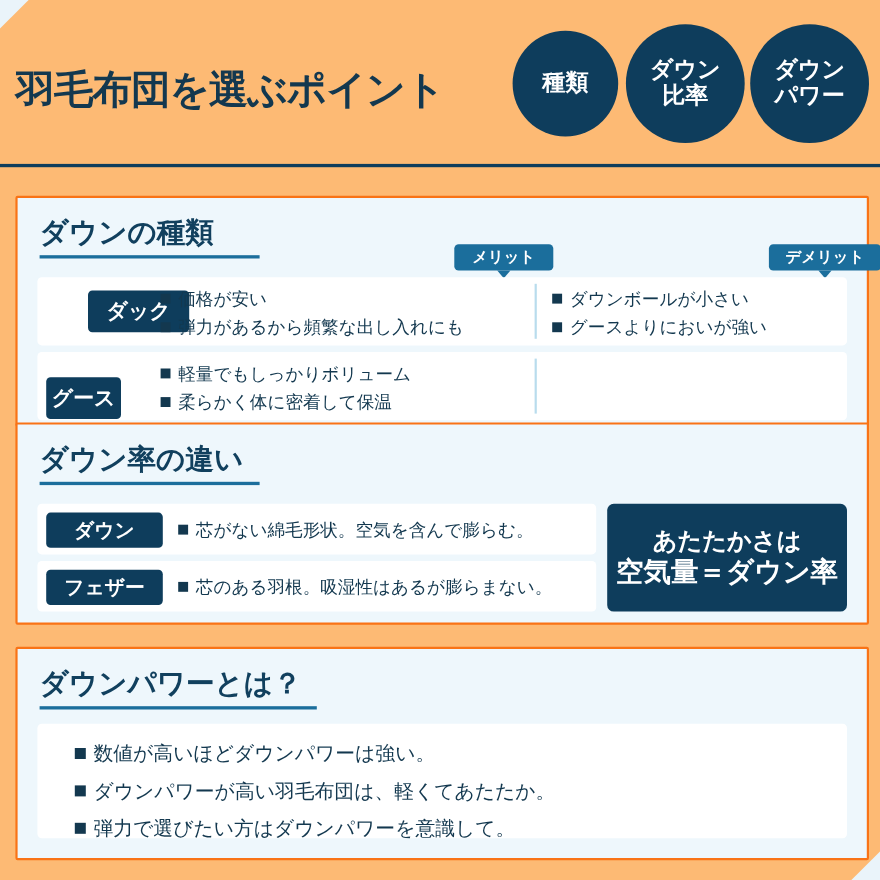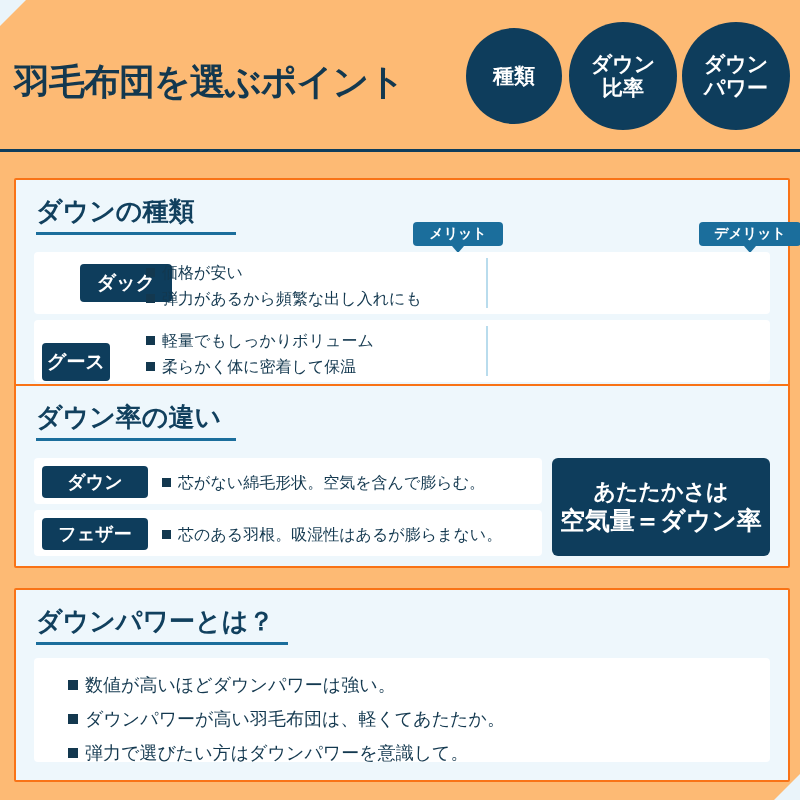--- a/index.html
+++ b/index.html
@@ -240,20 +240,24 @@
     <div class="flag" style="left:382px; top:42px; width:74px;">メリット</div>
     <div class="flag" style="left:668px; top:42px; width:86px;">デメリット</div>
 
     <div class="white-panel" style="left:18px; top:72px; width:736px; height:62px;"></div>
     <div class="chip" style="left:26px; top:84px; width:92px; height:38px;margin-left:38px;">ダック</div>
     <div class="bullet-list" style="left:130px; top:80px;">
       <div><span class="sq"></span><span>価格が安い</span></div>
       <div><span class="sq"></span><span>弾力があるから頻繁な出し入れにも</span></div>
     </div>
     <div class="divider-v" style="left:470px; top:78px; height:50px;"></div>
+    <div class="bullet-list" style="left:486px; top:80px;">
+      <div><span class="sq"></span><span>ダウンボールが小さい</span></div>
+      <div><span class="sq"></span><span>グースよりにおいが強い</span></div>
+    </div>
 
     <div class="white-panel" style="left:18px; top:140px; width:736px; height:62px;"></div>
     <div class="chip" style="left:26px; top:163px; width:68px; height:38px;">グース</div>
     <div class="bullet-list" style="left:130px; top:148px;">
       <div><span class="sq"></span><span>軽量でもしっかりボリューム</span></div>
       <div><span class="sq"></span><span>柔らかく体に密着して保温</span></div>
     </div>
     <div class="divider-v" style="left:470px; top:146px; height:50px;"></div>
     <div class="bullet-list" style="left:486px; top:148px;">
     </div>

